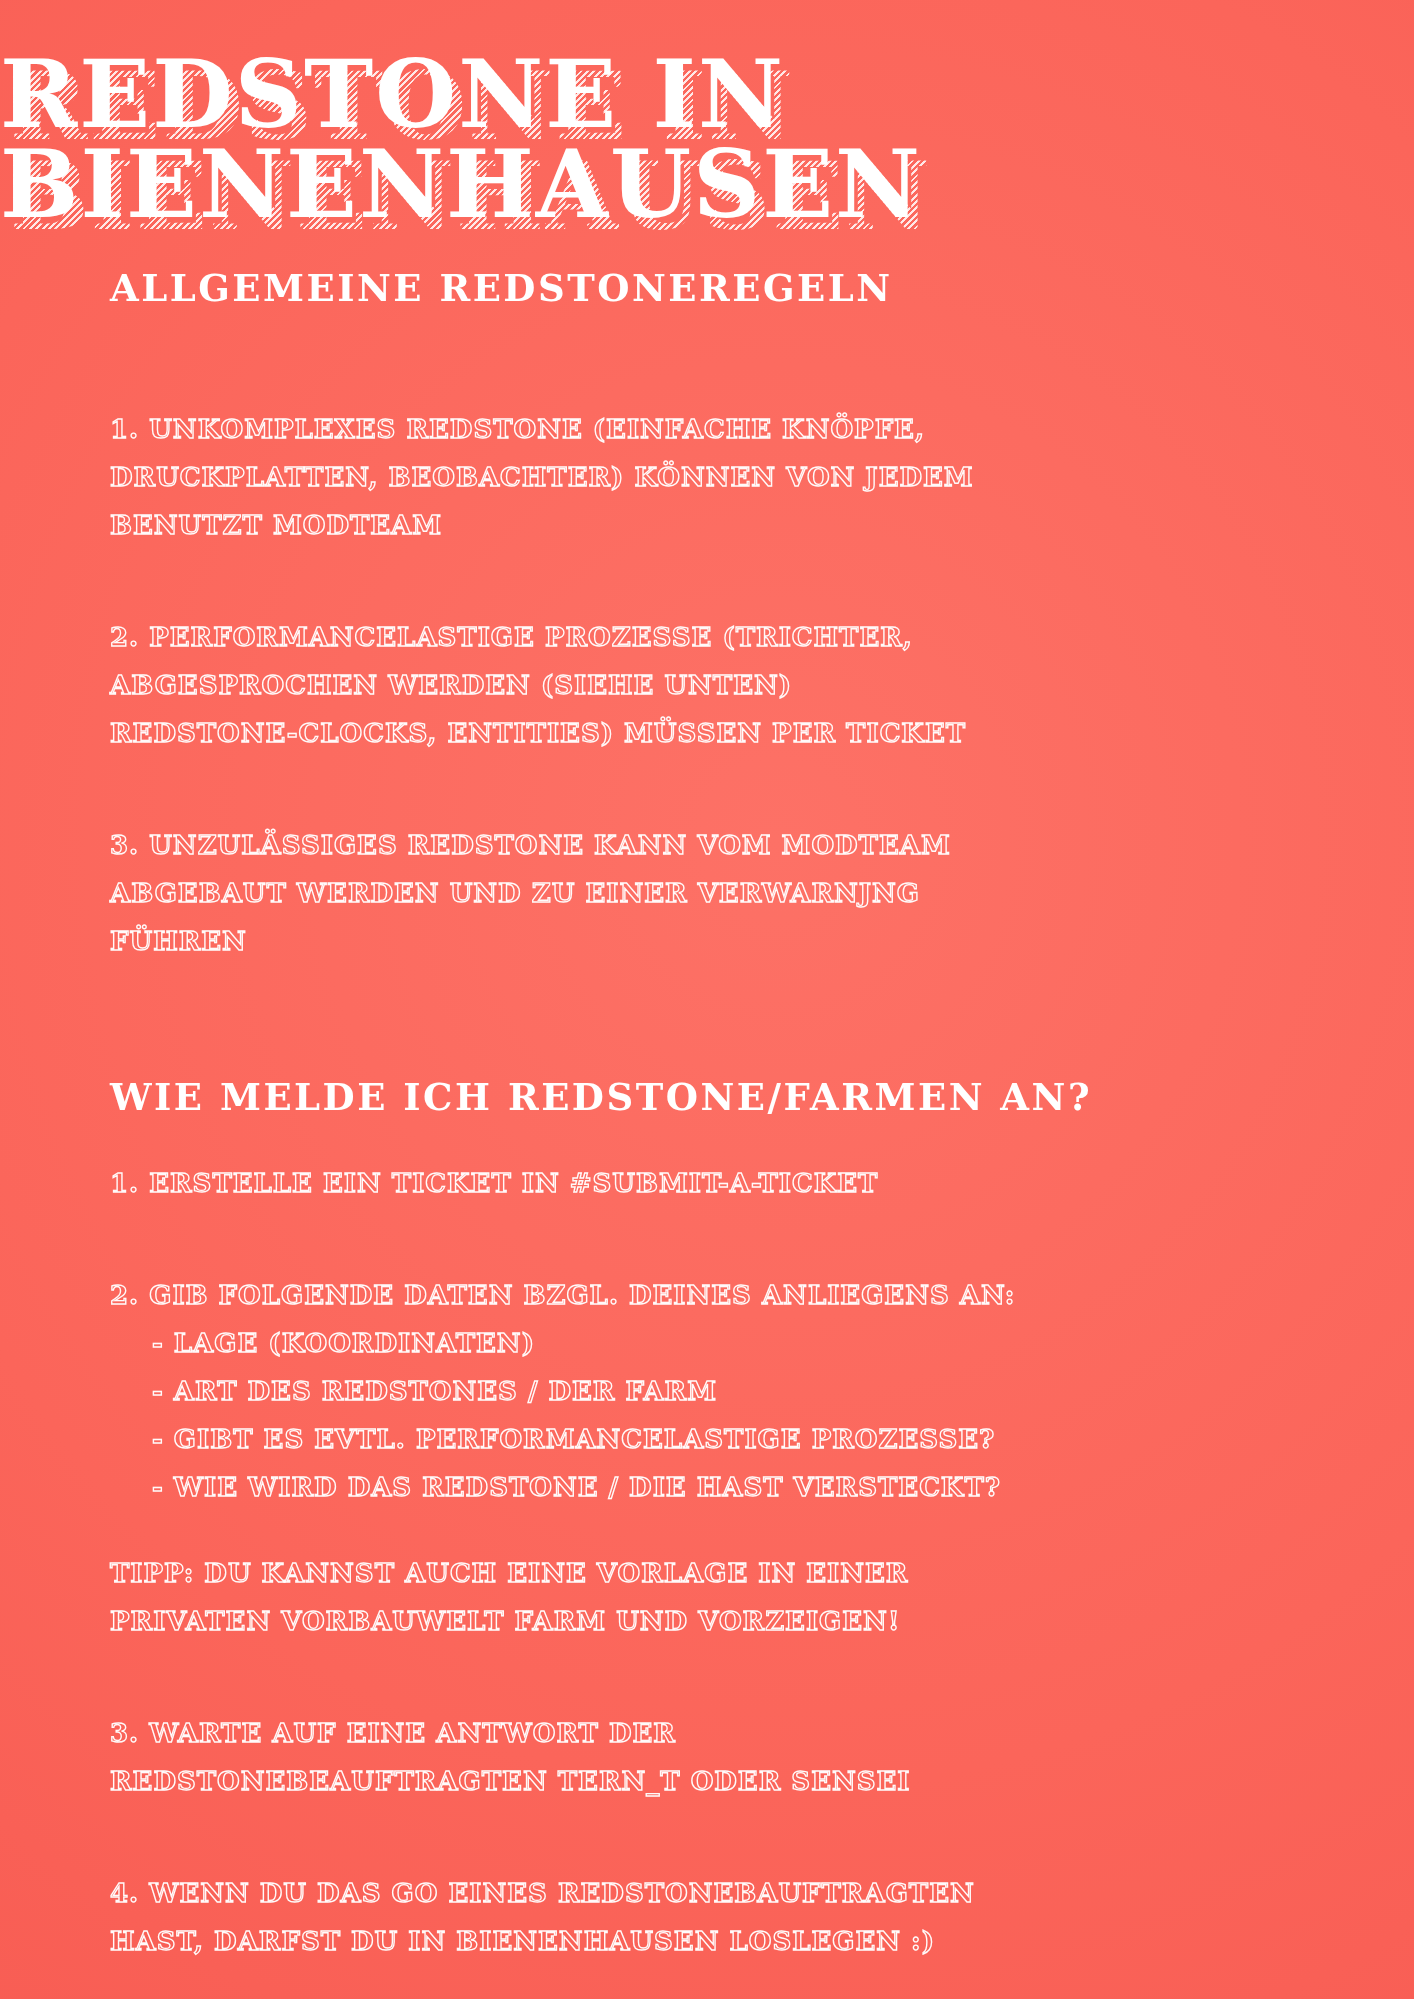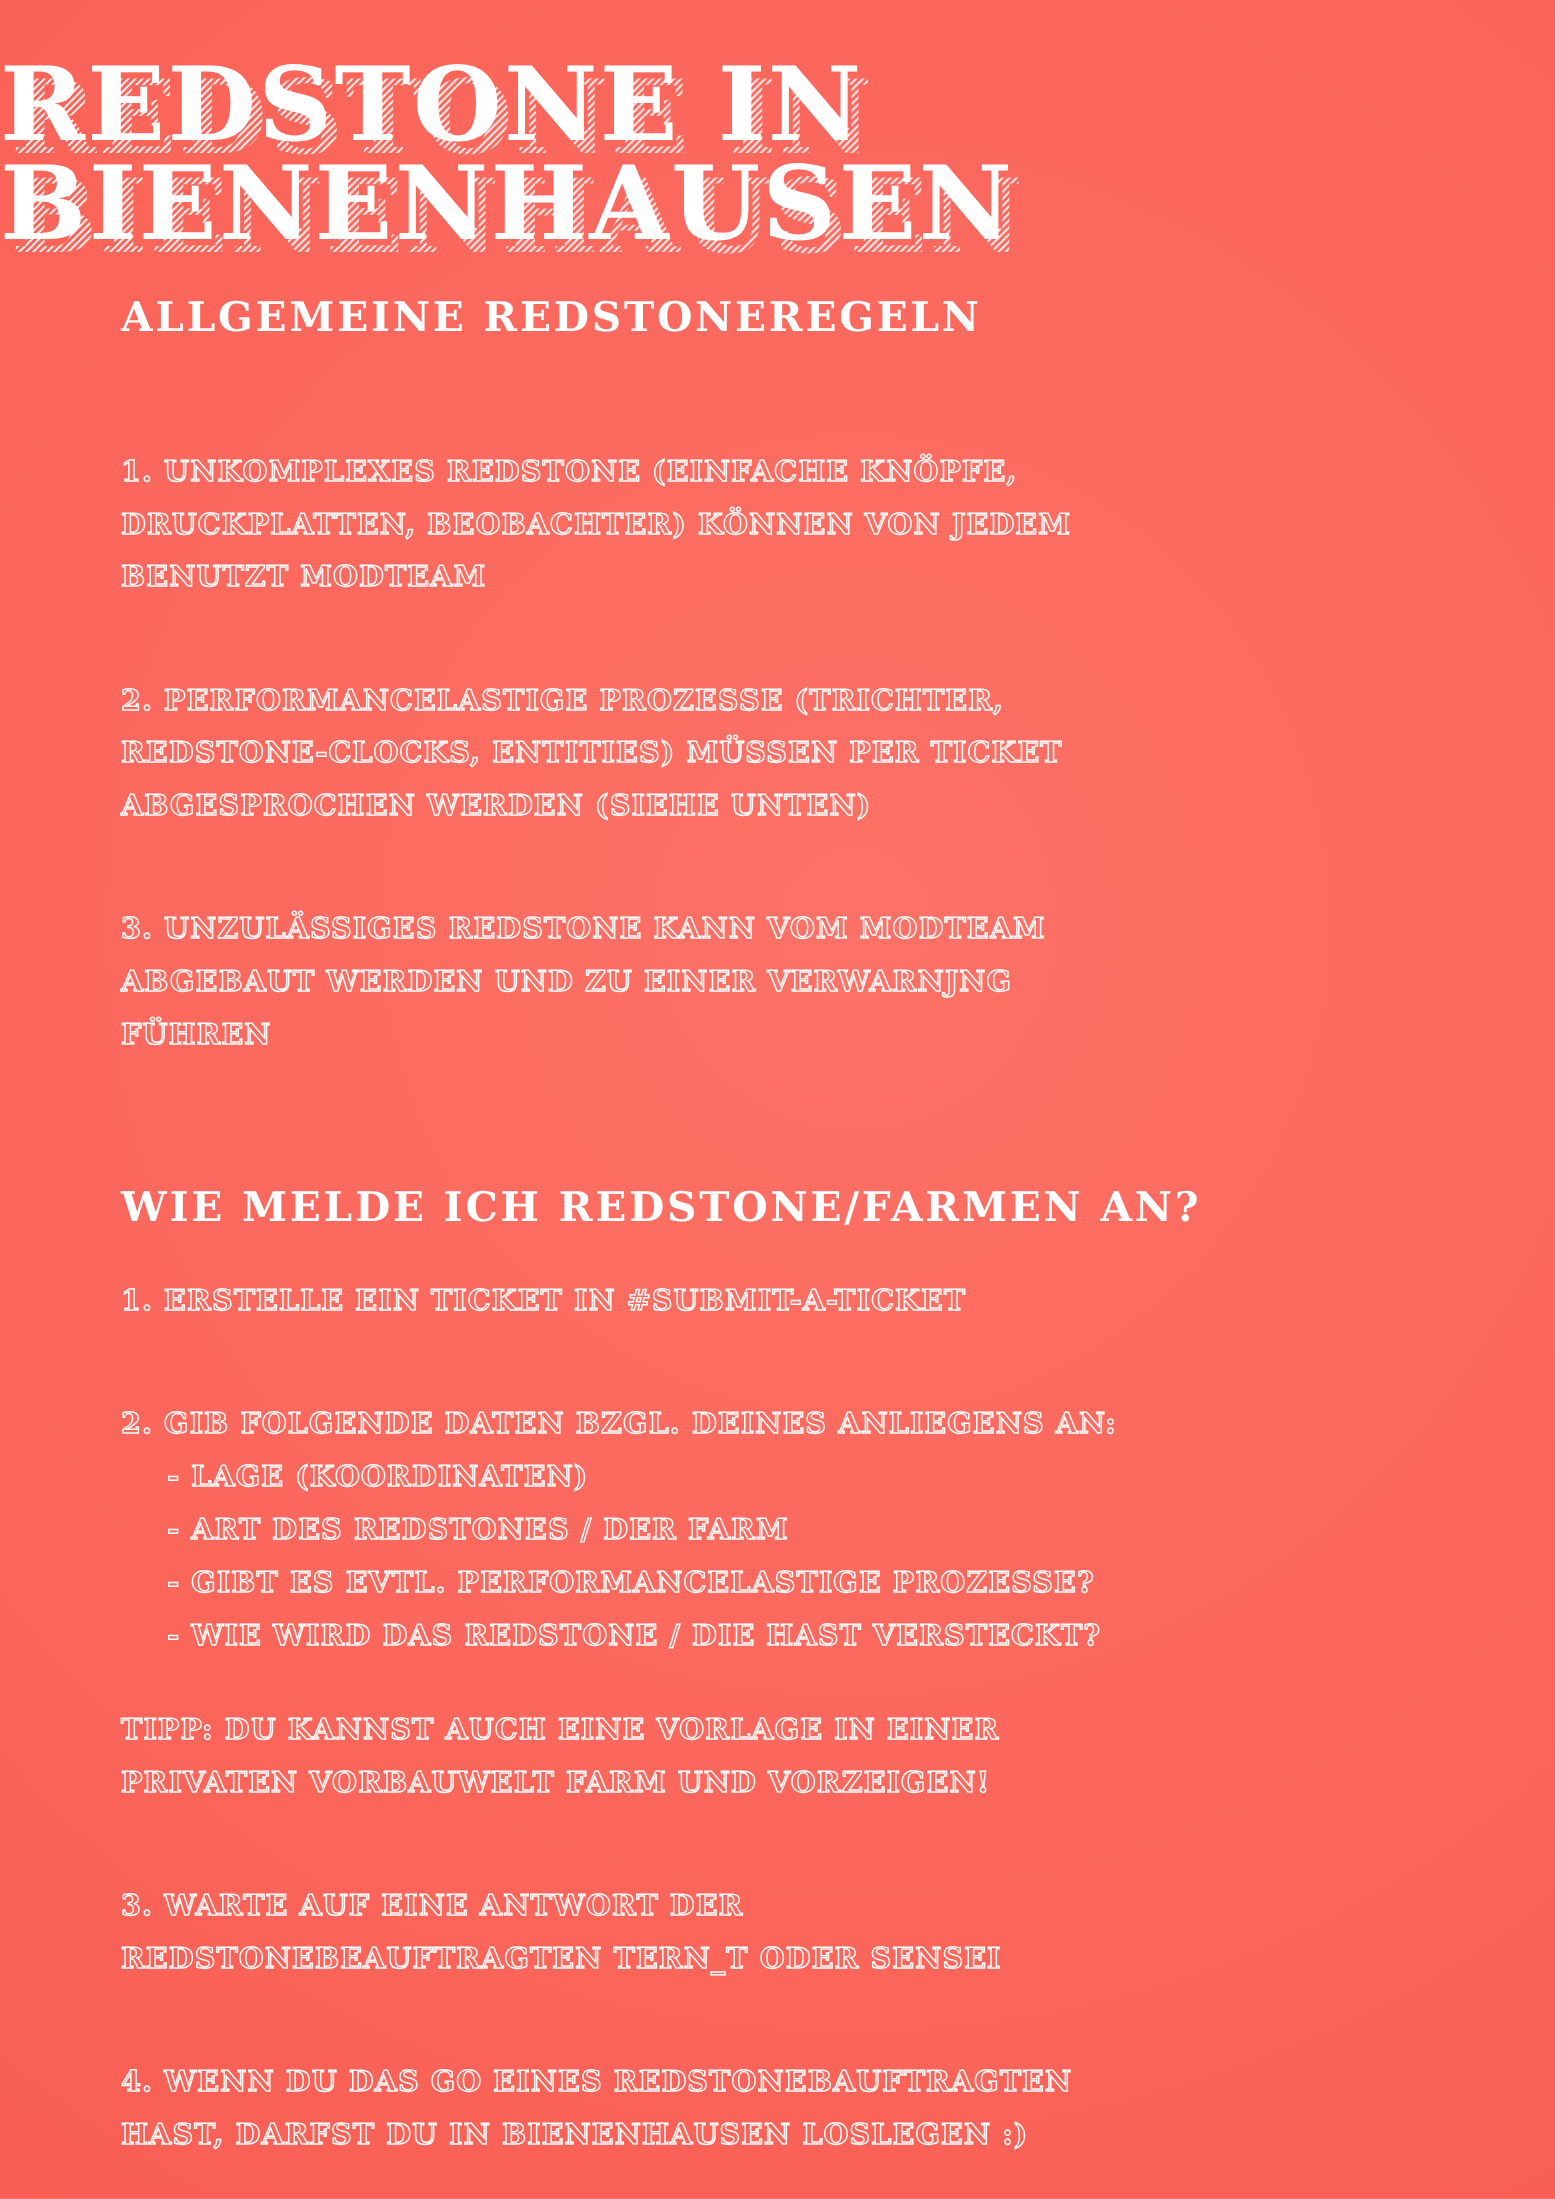--- a/index.html
+++ b/index.html
@@ -97,22 +97,22 @@
     <div class="heading h1">ALLGEMEINE REDSTONEREGELN</div>
 
     <div class="para pf-loose">
       <div class="line">1. UNKOMPLEXES REDSTONE (EINFACHE KNÖPFE,</div>
       <div class="line">DRUCKPLATTEN, BEOBACHTER) KÖNNEN VON JEDEM</div>
       <div class="line">BENUTZT MODTEAM</div>
     </div>
 
     <div class="para">
       <div class="line">2. PERFORMANCELASTIGE PROZESSE (TRICHTER,</div>
+      <div class="line">ABGESPROCHEN WERDEN (SIEHE UNTEN)</div>
       <div class="line">REDSTONE-CLOCKS, ENTITIES) MÜSSEN PER TICKET</div>
-      <div class="line">ABGESPROCHEN WERDEN (SIEHE UNTEN)</div>
     </div>
 
     <div class="para">
       <div class="line">3. UNZULÄSSIGES REDSTONE KANN VOM MODTEAM</div>
       <div class="line">ABGEBAUT WERDEN UND ZU EINER VERWARNJNG</div>
       <div class="line">FÜHREN</div>
     </div>
 
     <div class="heading h2">WIE MELDE ICH REDSTONE/FARMEN AN?</div>
 

